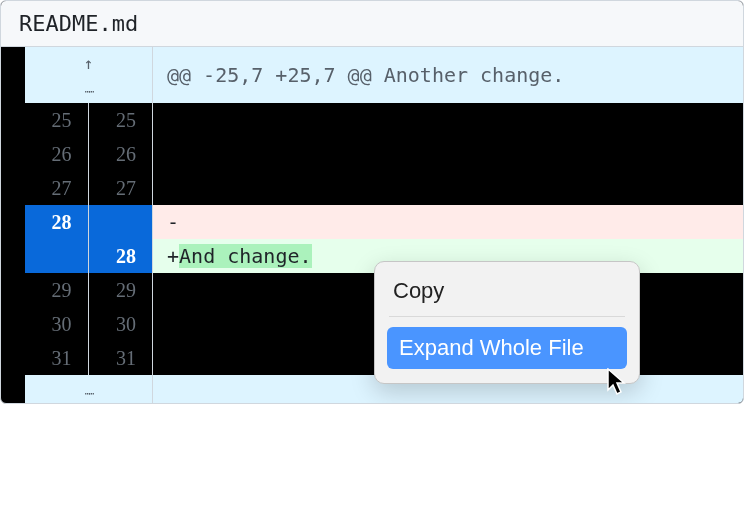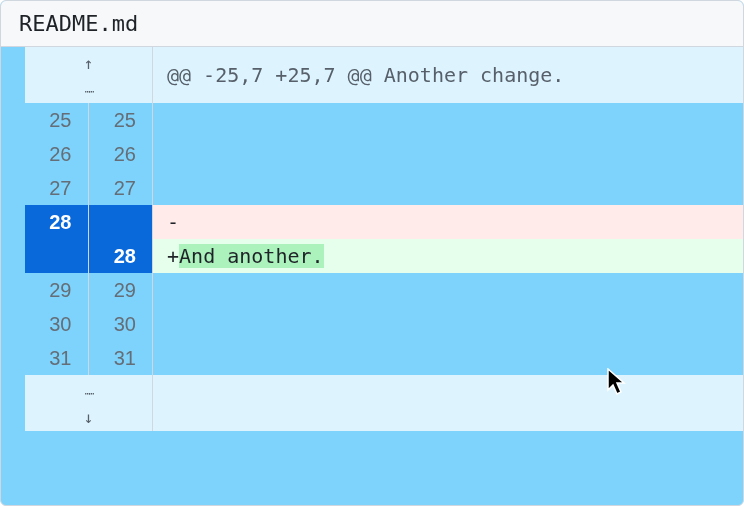--- a/index.html
+++ b/index.html
@@ -1,25 +1,25 @@
 <!DOCTYPE html>
 <html><head>
 <meta charset="utf-8">
 <style>
   * { box-sizing: border-box; margin: 0; padding: 0; }
   html, body { width: 744px; height: 506px; font-family: ui-monospace, "SF Mono", Menlo, Consolas, monospace; font-size: 20px; color: #1f2328; background: #fff; overflow: hidden; }
 
-  .frame { border: 1px solid #d0d7de; border-radius: 6px; overflow: hidden; width: 744px; height: 506px; background:#7dd3fc; position: relative; }
+  .frame { border: 1px solid #d0d7de; border-radius: 6px; overflow: hidden; width: 744px; height: 404px; background:#000000; position: relative; }
 
   .file-header { background: #f6f8fa; border-bottom: 1px solid #d0d7de; padding: 10px 18px; font-family: ui-monospace, "SF Mono", Menlo, Consolas, monospace; font-size: 22px; }
 
   .diff { width: 100%; margin-left: 24px; }
   .row { display: flex; align-items: stretch; height: 34px; }
   .gutter { display: flex; flex: 0 0 128px; border-right: 1px solid #d0d7de; }
-  .ln { flex: 1 1 50%; text-align: right; padding: 4px 16px; color: #656d76; font-family: Liberation Sans, sans-serif; font-size: 20px; display:flex; align-items:center; justify-content:flex-end; }
+  .ln { flex: 1 1 50%; text-align: right; padding: 4px 16px; color: #656d76; font-family: Liberation Serif, serif; font-size: 20px; display:flex; align-items:center; justify-content:flex-end; }
   .ln.old { border-right: 1px solid #d0d7de; }
   .code { flex: 1 1 auto; padding: 4px 10px 4px 14px; font-family: ui-monospace, "SF Mono", Menlo, Consolas, monospace; white-space: pre; display:flex; align-items:center; }
 
   
   .row.hunk .gutter, .row.hunk .code { background: #ddf4ff; color: #57606a; }
   .row.hunk { height: 56px; }
 
   .expand-gutter { flex: 0 0 128px; display:flex; align-items:center; justify-content:center; background:#ddf4ff; border-right:1px solid #d0d7de; color:#57606a; }
   .expand-icon { display:flex; flex-direction:column; align-items:center; gap:2px; }
   .arrow-up::before { content:"↑"; font-size:16px; color:#57606a; line-height:1; }
@@ -101,21 +101,21 @@
         <div class="ln new"></div>
       </div>
       <div class="code">-</div>
     </div>
 
     <div class="row add sel">
       <div class="gutter">
         <div class="ln old"></div>
         <div class="ln new">28</div>
       </div>
-      <div class="code"><span>+</span><span class="hl">And another.</span></div>
+      <div class="code"><span>+</span><span class="hl">And change.</span></div>
     </div>
 
     <div class="row">
       <div class="gutter">
         <div class="ln old">29</div>
         <div class="ln new">29</div>
       </div>
       <div class="code"></div>
     </div>
 
@@ -140,20 +140,25 @@
         <div class="expand-icon">
           <span class="dots"></span>
             <span class="arrow-down"></span>
         </div>
       </div>
       <div class="code"></div>
     </div>
 
   </div>
 
+  <div class="menu">
+    <div class="menu-item">Copy</div>
+    <div class="menu-sep"></div>
+    <div class="menu-item hl">Expand Whole File</div>
+  </div>
 
   <div class="cursor">
     <svg viewBox="0 0 20 28">
         <path d="M1 1 L1 22 L6 17 L10 26 L14 24 L10 15 L17 15 Z" fill="#000" stroke="#fff" stroke-width="1.5"></path>
       </svg>
   </div>
 
 </div>
 
 </body></html>

